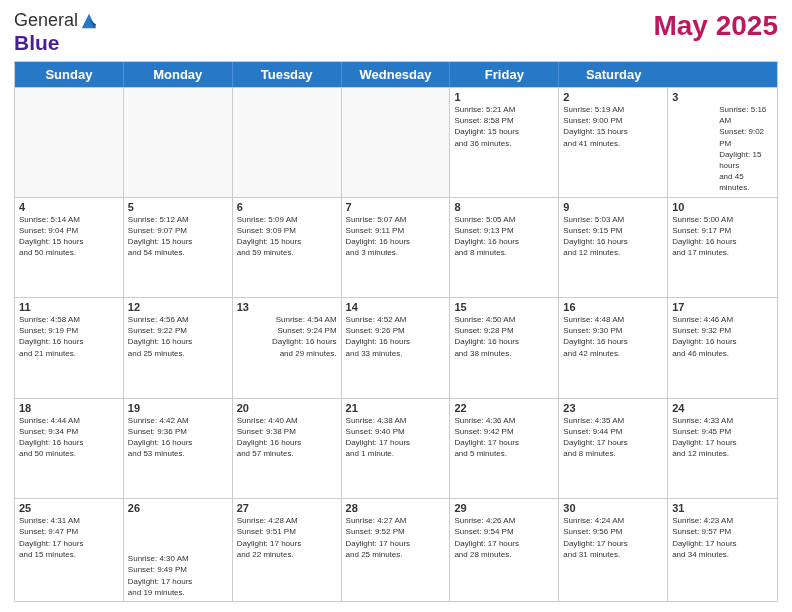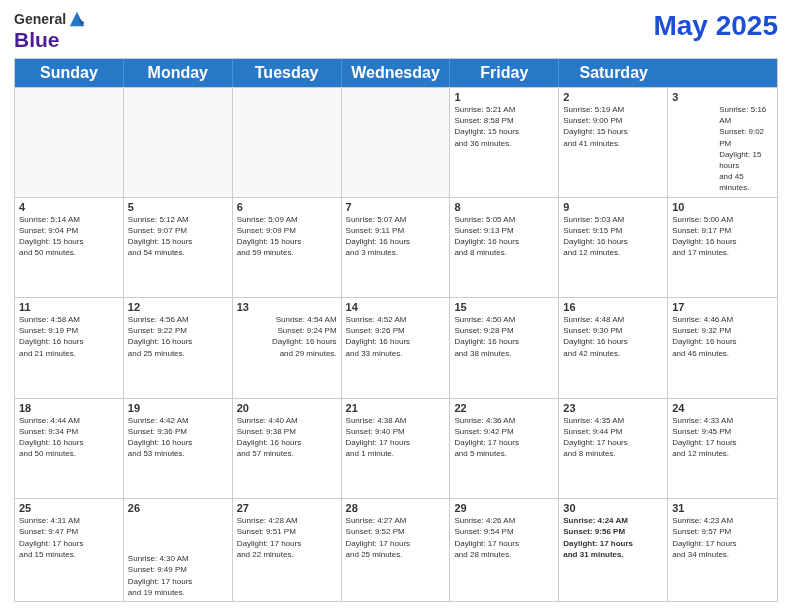--- a/index.html
+++ b/index.html
@@ -26,60 +26,60 @@
     .logo {
       display: flex;
       flex-direction: column;
       align-items: flex-start;
     }
     .logo-text {
       display: flex;
       align-items: center;
     }
     .logo-general {
-      font-size: 14px;
-      font-weight: bold;
+      font-size: 18px;
+      font-weight: normal;
       color: #333;
     }
     .logo-blue {
       font-size: 21px;
       font-weight: bold;
       color: #4c1d95;
     }
     .logo-icon {
       width: 18px;
       height: 18px;
       margin-left: 2px;
     }
     .title-section {
       text-align: right;
     }
     .main-title {
       font-size: 28px;
       font-weight: bold;
-      color: #1d4ed8;
+      color: #be185d;
     }
     .subtitle {
       font-size: 13px;
       color: #555;
     }
     .calendar {
       flex: 1;
       display: flex;
       flex-direction: column;
       border: 1px solid #ccc;
     }
     .cal-header {
       display: grid;
       grid-template-columns: repeat(7, 1fr);
       background: #2878c8;
     }
     .cal-header-cell {
       color: #fff;
-      font-size: 16px;
+      font-size: 13px;
       font-weight: bold;
       text-align: center;
       padding: 5px 2px;
       border-right: 1px solid #4a90d9;
     }
     .cal-header-cell:last-child {
       border-right: none;
     }
     .cal-body {
       flex: 1;
@@ -363,21 +363,21 @@
           </div>
           <div class="cal-cell has-data">
             <span class="day-number">29</span>
             <div class="day-info" style="white-space: pre-line;">Sunrise: 4:26 AM
 Sunset: 9:54 PM
 Daylight: 17 hours
 and 28 minutes.</div>
           </div>
           <div class="cal-cell has-data">
             <span class="day-number">30</span>
-            <div class="day-info" style="white-space: pre-line; font-weight: bold;">Sunrise: 4:24 AM
+            <div class="day-info" style="white-space: pre-line;">Sunrise: 4:24 AM
 Sunset: 9:56 PM
 Daylight: 17 hours
 and 31 minutes.</div>
           </div>
           <div class="cal-cell has-data">
             <span class="day-number">31</span>
             <div class="day-info" style="white-space: pre-line;">Sunrise: 4:23 AM
 Sunset: 9:57 PM
 Daylight: 17 hours
 and 34 minutes.</div>

